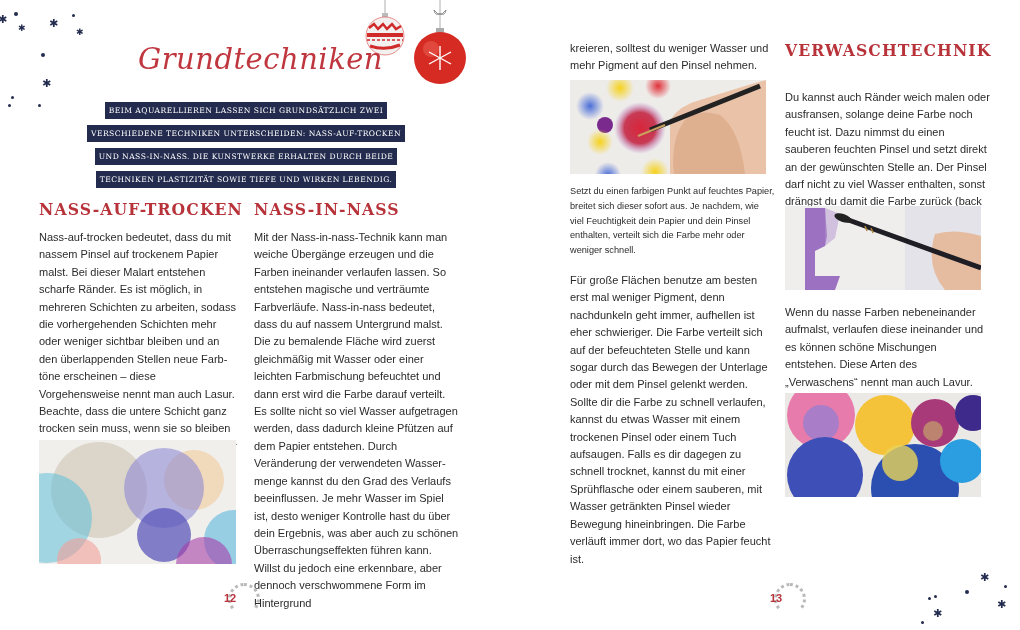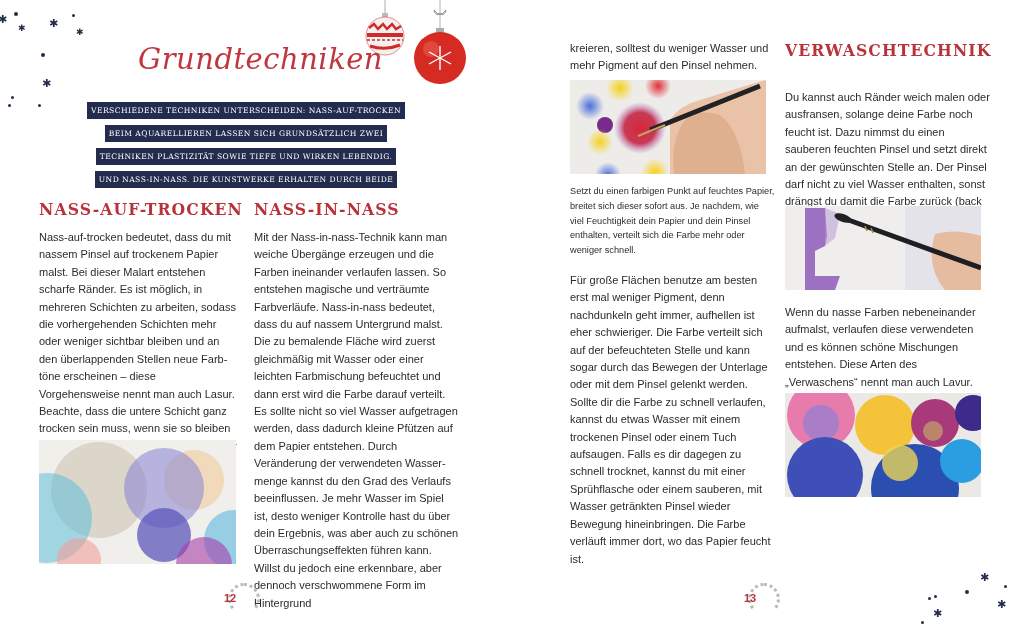--- a/index.html
+++ b/index.html
@@ -106,24 +106,24 @@
     <g stroke="#fff" stroke-width="1.4">
       <line x1="85" y1="46" x2="85" y2="70"></line>
       <line x1="74" y1="52" x2="96" y2="64"></line>
       <line x1="74" y1="64" x2="96" y2="52"></line>
     </g>
   </svg>
 
   <div class="script-title" style="left:138px;top:42px;">Grundtechniken</div>
 
   <div class="intro-block">
+    <div><span class="intro-line">BEIM AQUARELLIEREN LASSEN SICH GRUNDSÄTZLICH ZWEI</span></div>
     <div><span class="intro-line">VERSCHIEDENE TECHNIKEN UNTERSCHEIDEN: NASS-AUF-TROCKEN</span></div>
-    <div><span class="intro-line">BEIM AQUARELLIEREN LASSEN SICH GRUNDSÄTZLICH ZWEI</span></div>
+    <div><span class="intro-line">UND NASS-IN-NASS. DIE KUNSTWERKE ERHALTEN DURCH BEIDE</span></div>
     <div><span class="intro-line">TECHNIKEN PLASTIZITÄT SOWIE TIEFE UND WIRKEN LEBENDIG.</span></div>
-    <div><span class="intro-line">UND NASS-IN-NASS. DIE KUNSTWERKE ERHALTEN DURCH BEIDE</span></div>
   </div>
 
   <div class="section-heading" style="position:absolute;left:39px;top:199px;">NASS-AUF-TROCKEN</div>
   <div class="body-text" style="position:absolute;left:39px;top:229px;width:200px;">Nass-auf-trocken bedeutet, dass du mit nassem Pinsel auf trockenem Papier malst. Bei dieser Malart entstehen scharfe Ränder. Es ist möglich, in mehreren Schichten zu ar­beiten, sodass die vorhergehenden Schich­ten mehr oder weniger sichtbar bleiben und an den überlappenden Stellen neue Farb­töne erscheinen – diese Vorgehensweise nennt man auch Lasur. Beachte, dass die untere Schicht ganz trocken sein muss, wenn sie so bleiben soll, wie sie ist. Wenn du zu früh darüber malst, wird die untere Schicht etwas verschwimmen.</div>
 
   <div class="photo" style="left:39px;top:440px;width:197px;height:124px;background:#f1efec;">
     <svg width="197" height="124" viewBox="0 0 197 124">
       <circle cx="60" cy="50" r="48" fill="#c9bfae" opacity="0.55"></circle>
       <circle cx="8" cy="78" r="45" fill="#5fc0d8" opacity="0.55"></circle>
       <circle cx="155" cy="40" r="30" fill="#f2c48a" opacity="0.5"></circle>
@@ -197,38 +197,38 @@
       <path d="M20 2 L40 2 L42 30 L40 40 L30 45 L30 70 L55 70 L50 84 L20 84 Z" fill="#8e5bb8" opacity="0.85"></path>
       <path d="M40 2 L55 8 L50 32 L40 40 Z" fill="#b291cf" opacity="0.5"></path>
       <path d="M150 28 Q170 22 196 30 L196 84 L160 84 Q140 60 150 28 Z" fill="#e6bca0"></path>
       <line x1="58" y1="12" x2="196" y2="62" stroke="#1e1e24" stroke-width="5"></line>
       <ellipse cx="58" cy="12" rx="9" ry="4" fill="#222" transform="rotate(20 58 12)"></ellipse>
       <line x1="80" y1="20" x2="82" y2="25" stroke="#b08a40" stroke-width="1.5"></line>
       <line x1="86" y1="22" x2="88" y2="27" stroke="#b08a40" stroke-width="1.5"></line>
     </svg>
   </div>
 
-  <div class="body-text" style="position:absolute;left:275px;top:304px;width:205px;">Wenn du nasse Farben nebeneinander aufmalst, verlaufen diese verwendeten und es können schöne Mischungen entstehen. Diese Arten des „Verwaschens“ nennt man auch Lavur.</div>
+  <div class="body-text" style="position:absolute;left:275px;top:304px;width:205px;">Wenn du nasse Farben nebeneinander aufmalst, verlaufen diese ineinander und es können schöne Mischungen entstehen. Diese Arten des „Verwaschens“ nennt man auch Lavur.</div>
 
   <div class="photo" style="left:275px;top:393px;width:196px;height:104px;background:#ebe9e6;">
     <svg width="196" height="104" viewBox="0 0 196 104">
       <circle cx="36" cy="22" r="34" fill="#e667a0" opacity="0.85"></circle>
       <circle cx="36" cy="30" r="18" fill="#8f7fd3" opacity="0.7"></circle>
       <circle cx="40" cy="82" r="38" fill="#3e4fb8"></circle>
       <circle cx="100" cy="32" r="30" fill="#f5c33a"></circle>
       <circle cx="130" cy="95" r="44" fill="#2b4fb0"></circle>
       <circle cx="115" cy="70" r="18" fill="#e8d35a" opacity="0.8"></circle>
       <circle cx="150" cy="30" r="24" fill="#a83a7a"></circle>
       <circle cx="148" cy="38" r="10" fill="#c9b468" opacity="0.6"></circle>
       <circle cx="188" cy="20" r="18" fill="#3d2a8a"></circle>
       <circle cx="177" cy="68" r="22" fill="#2a9ee0"></circle>
     </svg>
   </div>
 
-  <div class="page-num" style="left:234px;top:583px;">
+  <div class="page-num" style="left:260px;top:583px;">
     <div class="arc"></div>
     <div class="num">13</div>
   </div>
 
   <span class="dot" style="left:418px;top:597px;width:3px;height:3px;"></span>
   <span class="dot" style="left:424px;top:595px;width:3px;height:3px;"></span>
   <span class="dot" style="left:455px;top:590px;"></span>
   <span class="star" style="left:470px;top:572px;">✱</span>
   <span class="dot" style="left:494px;top:585px;width:3px;height:3px;"></span>
   <span class="star" style="left:487px;top:599px;">✱</span>

